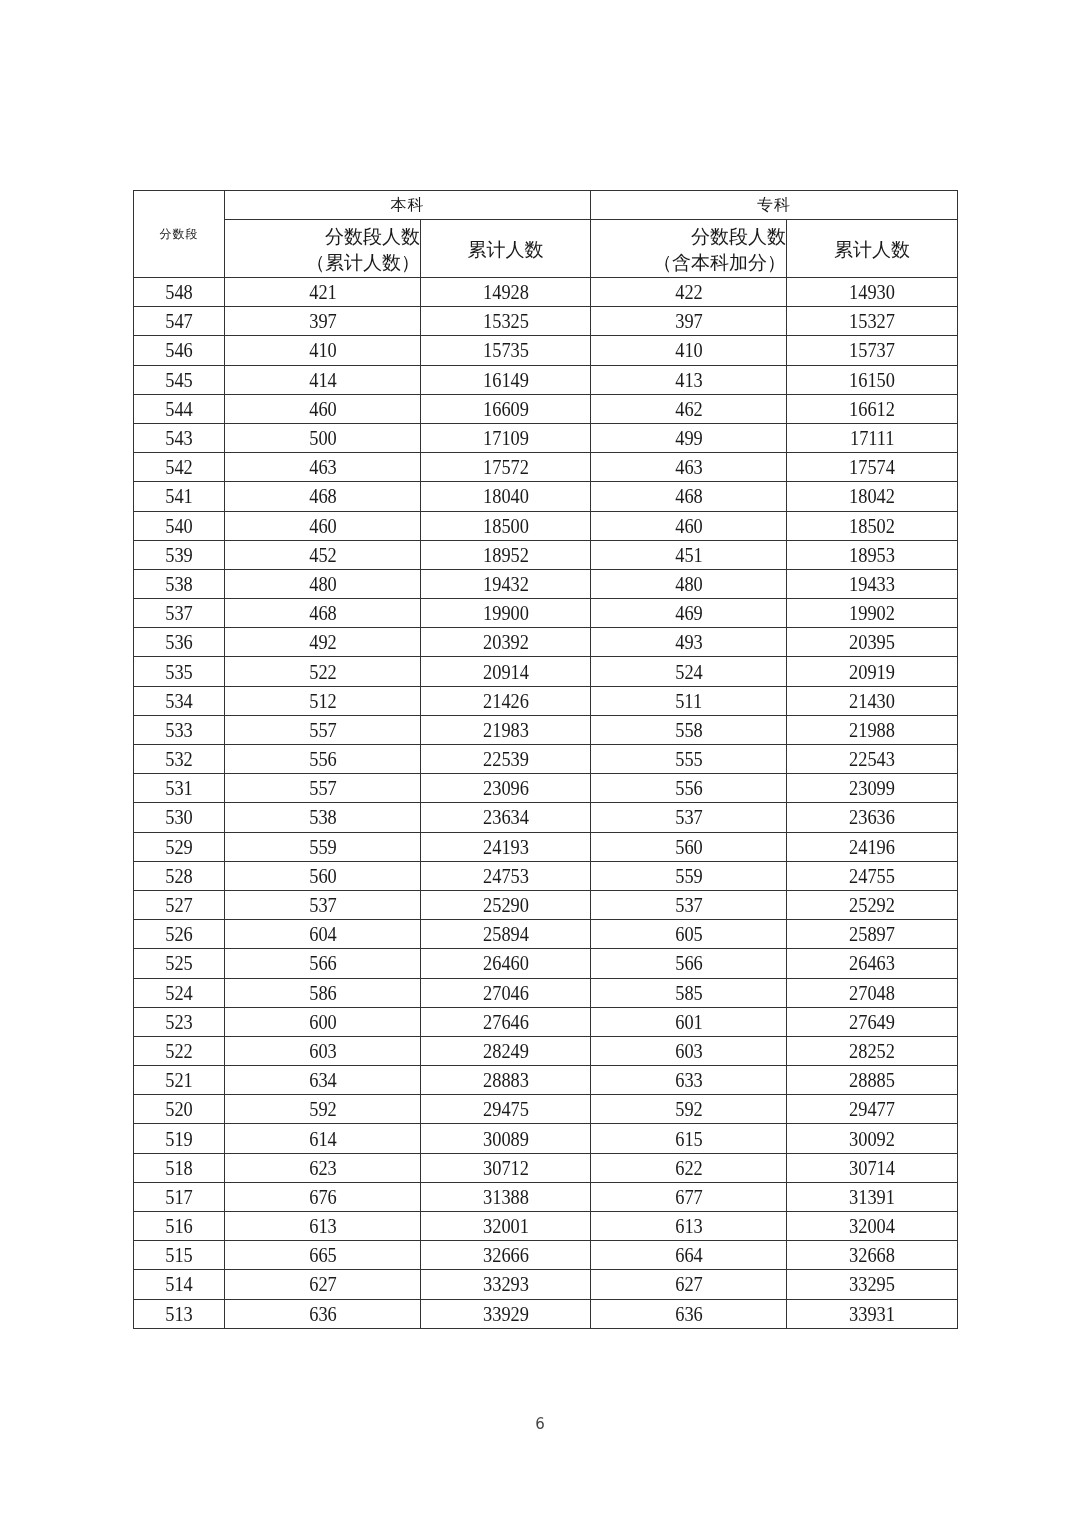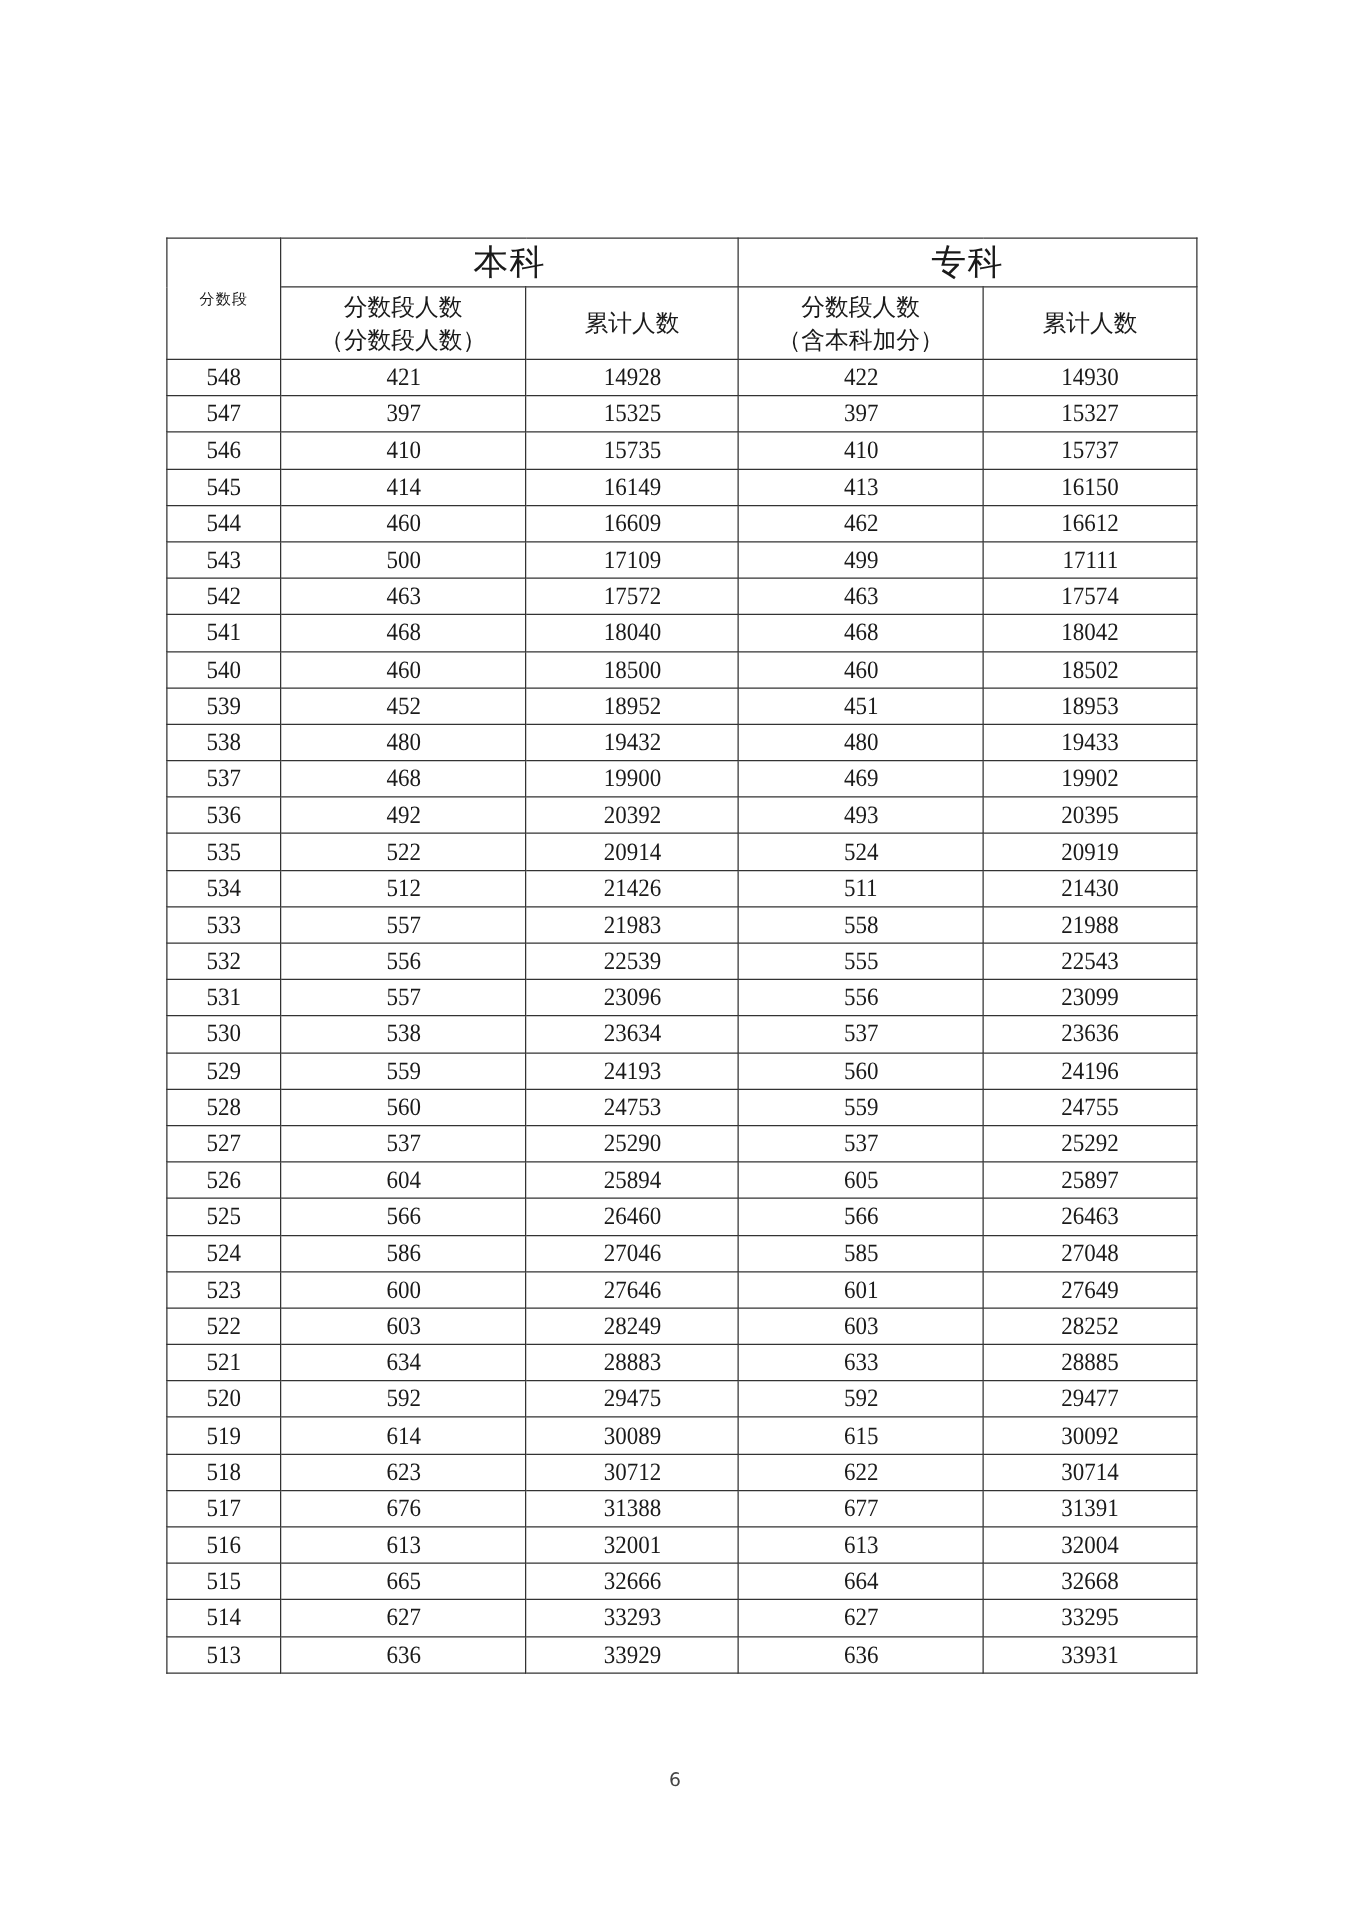--- a/index.html
+++ b/index.html
@@ -38,35 +38,35 @@
     }
     col.c0 { width: 91px; }
     col.c1 { width: 196px; }
     col.c2 { width: 170px; }
     col.c3 { width: 196px; }
     col.c4 { width: 171px; }
 
     th.group {
       height: 28px;
       font-family: Liberation Serif, serif;
-      font-size: 28px;
+      font-size: 16px;
       letter-spacing: 1px;
     }
     th.score-head {
       font-family: "DejaVu Sans", "Liberation Sans", sans-serif;
       font-size: 12px;
       letter-spacing: 1px;
     }
     th.sub {
       height: 57px;
       font-family: "DejaVu Sans", "Liberation Sans", sans-serif;
       font-size: 19px;
       line-height: 26px;
     }
-    th.sub .line { display: block; }
+    th.sub .line { display: block; text-align: right; }
     tbody td {
       height: 28.2px;
       font-family: "Liberation Serif", "DejaVu Serif", serif;
       font-size: 20px;
       line-height: 28px;
       transform-origin: center;
     }
     tbody td span {
       display: inline-block;
       transform: scaleX(0.92);
@@ -96,21 +96,21 @@
     </colgroup>
     <thead>
       <tr>
         <th class="score-head" rowspan="2">分数段</th>
         <th class="group" colspan="2">本科</th>
         <th class="group" colspan="2">专科</th>
       </tr>
       <tr>
         <th class="sub">
           <span class="line">分数段人数</span>
-          <span class="line">（分数段人数）</span>
+          <span class="line">（累计人数）</span>
         </th>
         <th class="sub">累计人数</th>
         <th class="sub">
           <span class="line">分数段人数</span>
           <span class="line">（含本科加分）</span>
         </th>
         <th class="sub">累计人数</th>
       </tr>
     </thead>
     <tbody id="table-body">

